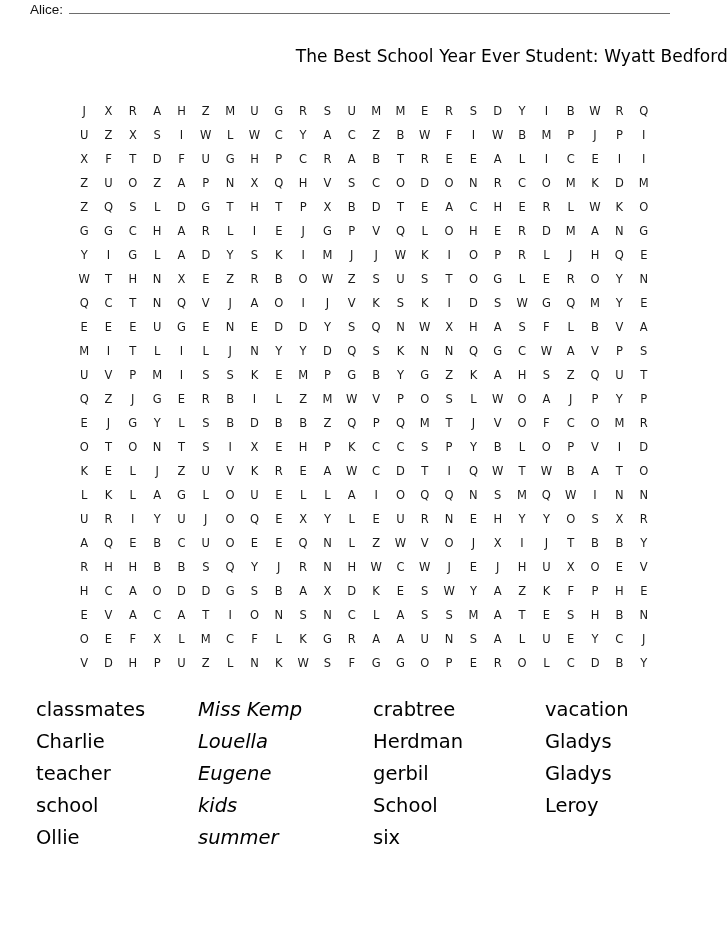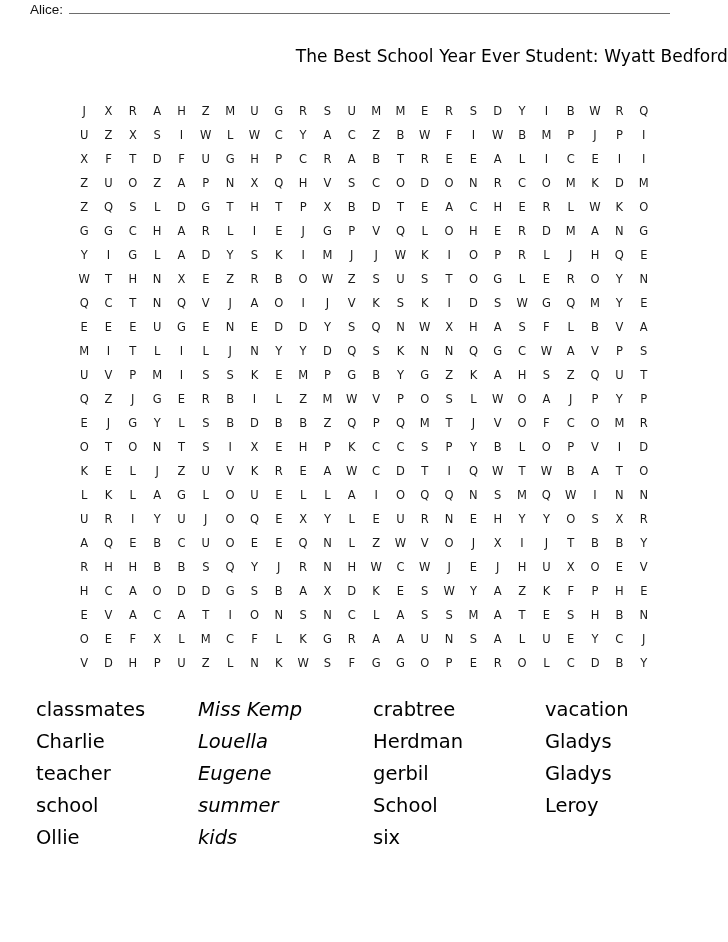--- a/index.html
+++ b/index.html
@@ -747,22 +747,22 @@
       <div class="wb-word">classmates</div>
       <div class="wb-word">Charlie</div>
       <div class="wb-word">teacher</div>
       <div class="wb-word">school</div>
       <div class="wb-word">Ollie</div>
     </div>
     <div class="wb-col wb-col-1">
       <div class="wb-word">Miss Kemp</div>
       <div class="wb-word">Louella</div>
       <div class="wb-word">Eugene</div>
+      <div class="wb-word">kids</div>
       <div class="wb-word">summer</div>
-      <div class="wb-word">kids</div>
     </div>
     <div class="wb-col wb-col-2">
       <div class="wb-word">crabtree</div>
       <div class="wb-word">Herdman</div>
       <div class="wb-word">gerbil</div>
       <div class="wb-word">School</div>
       <div class="wb-word">six</div>
     </div>
     <div class="wb-col wb-col-3">
       <div class="wb-word">vacation</div>

